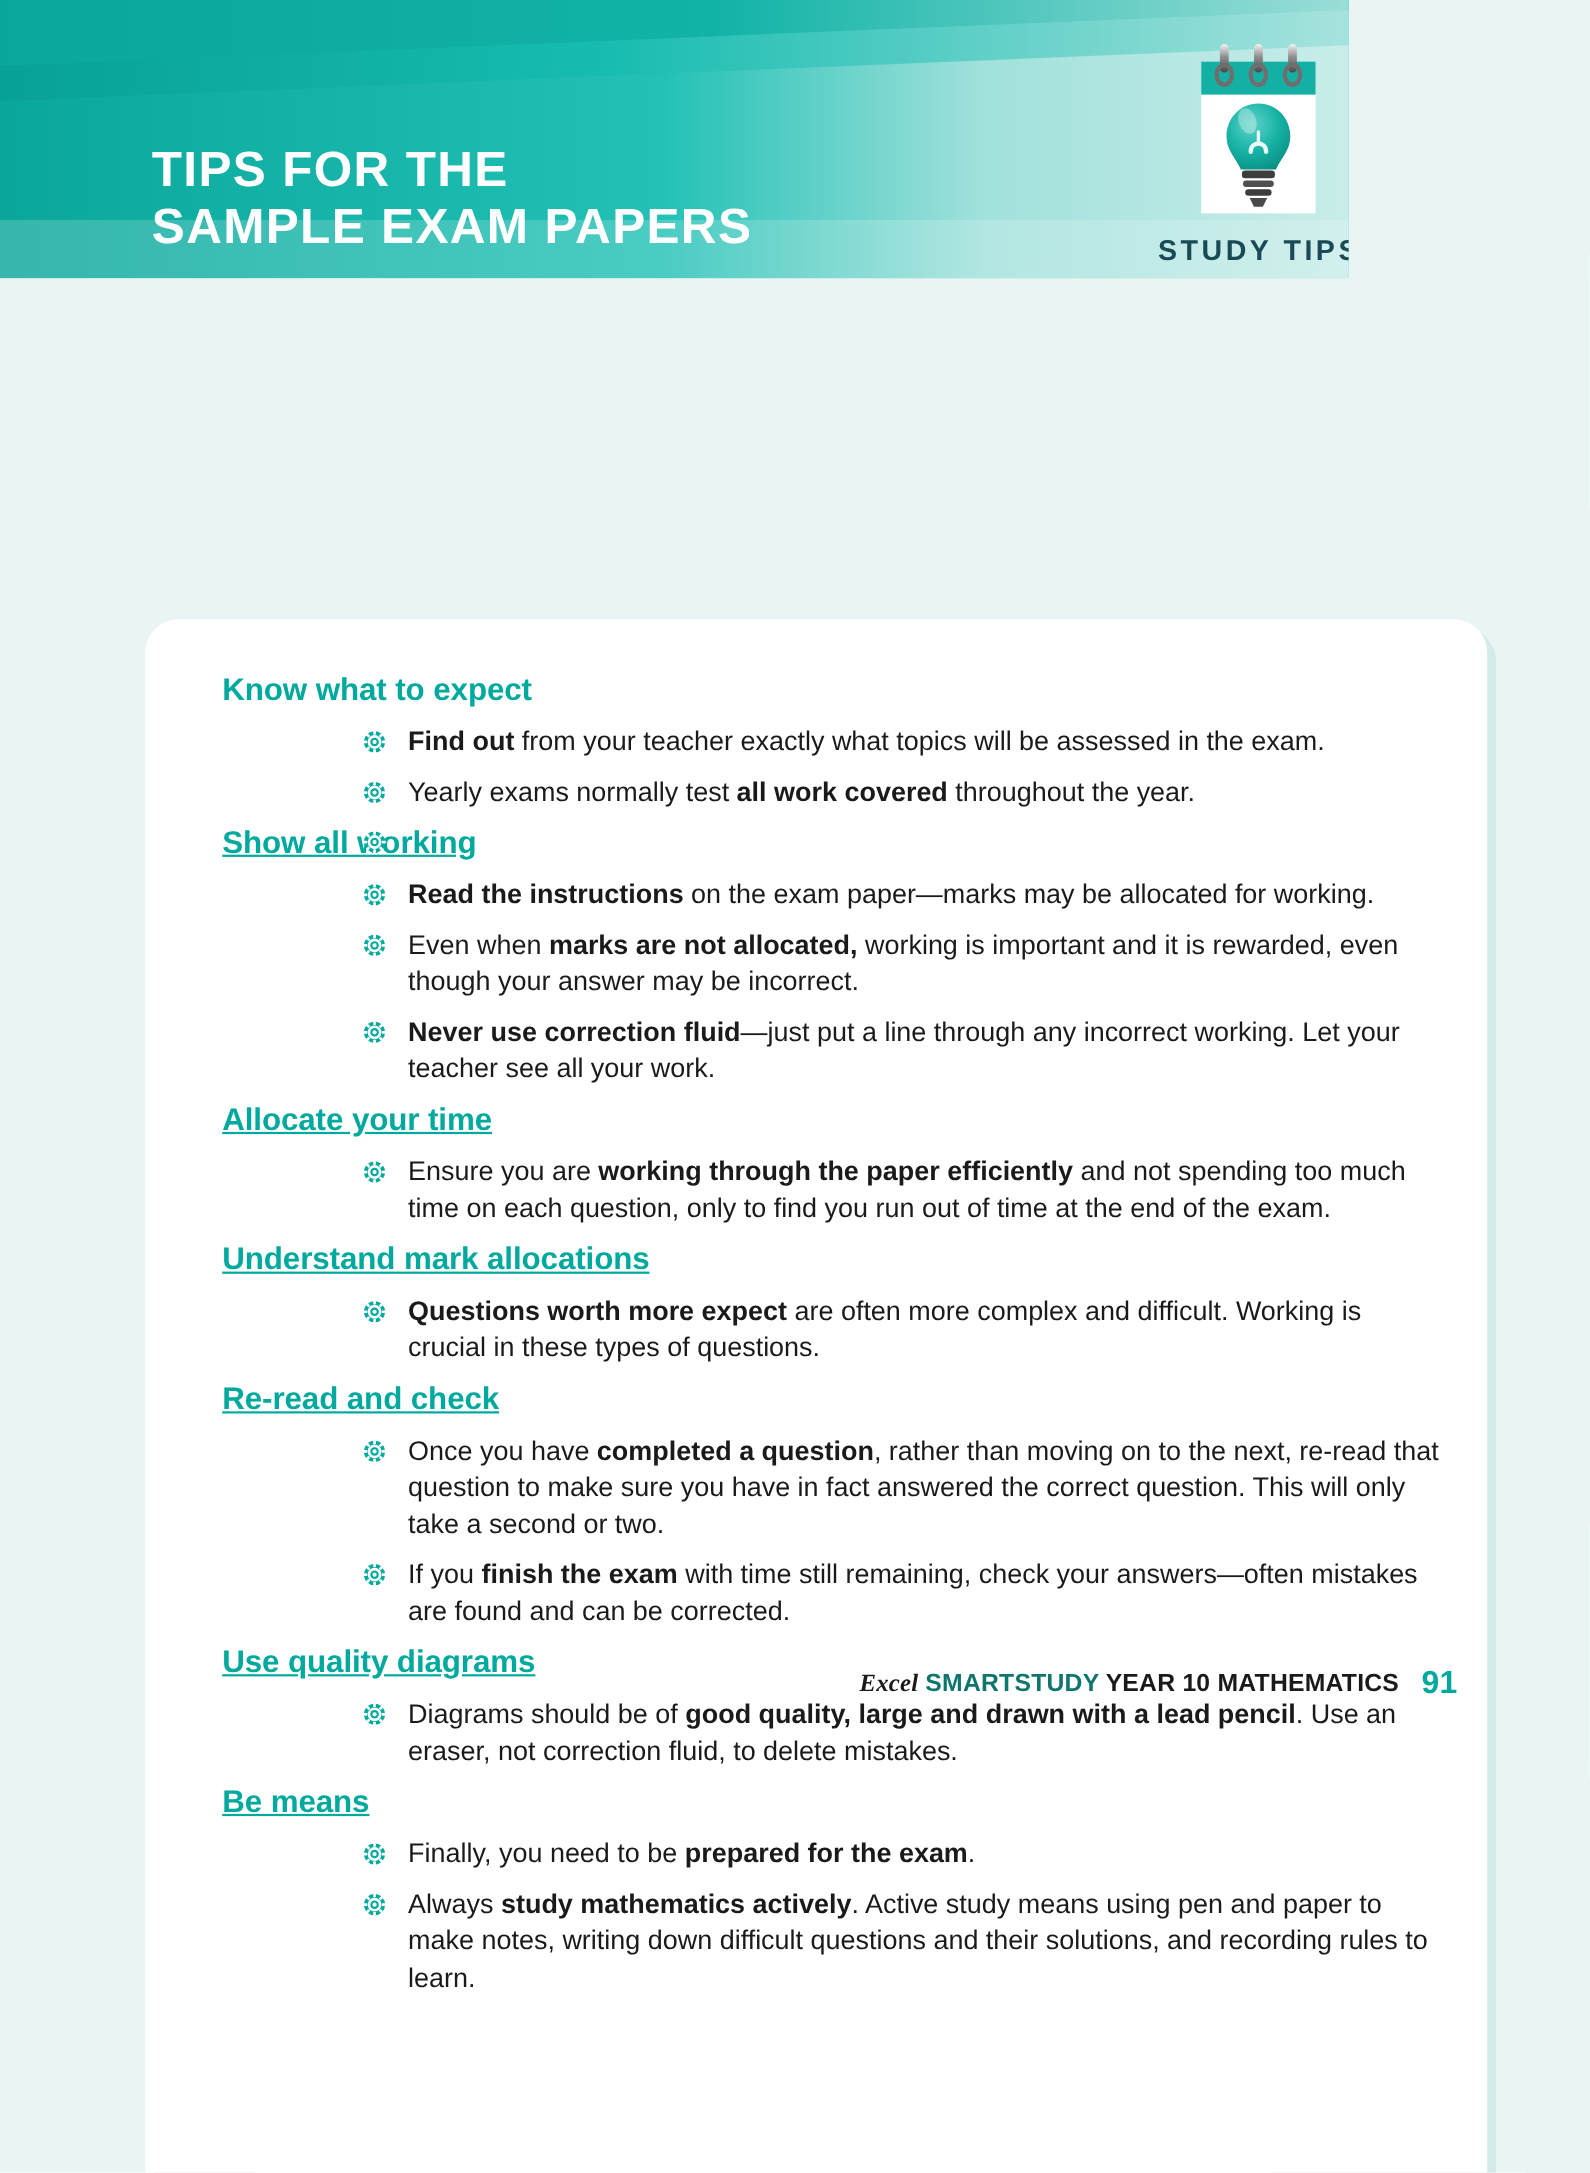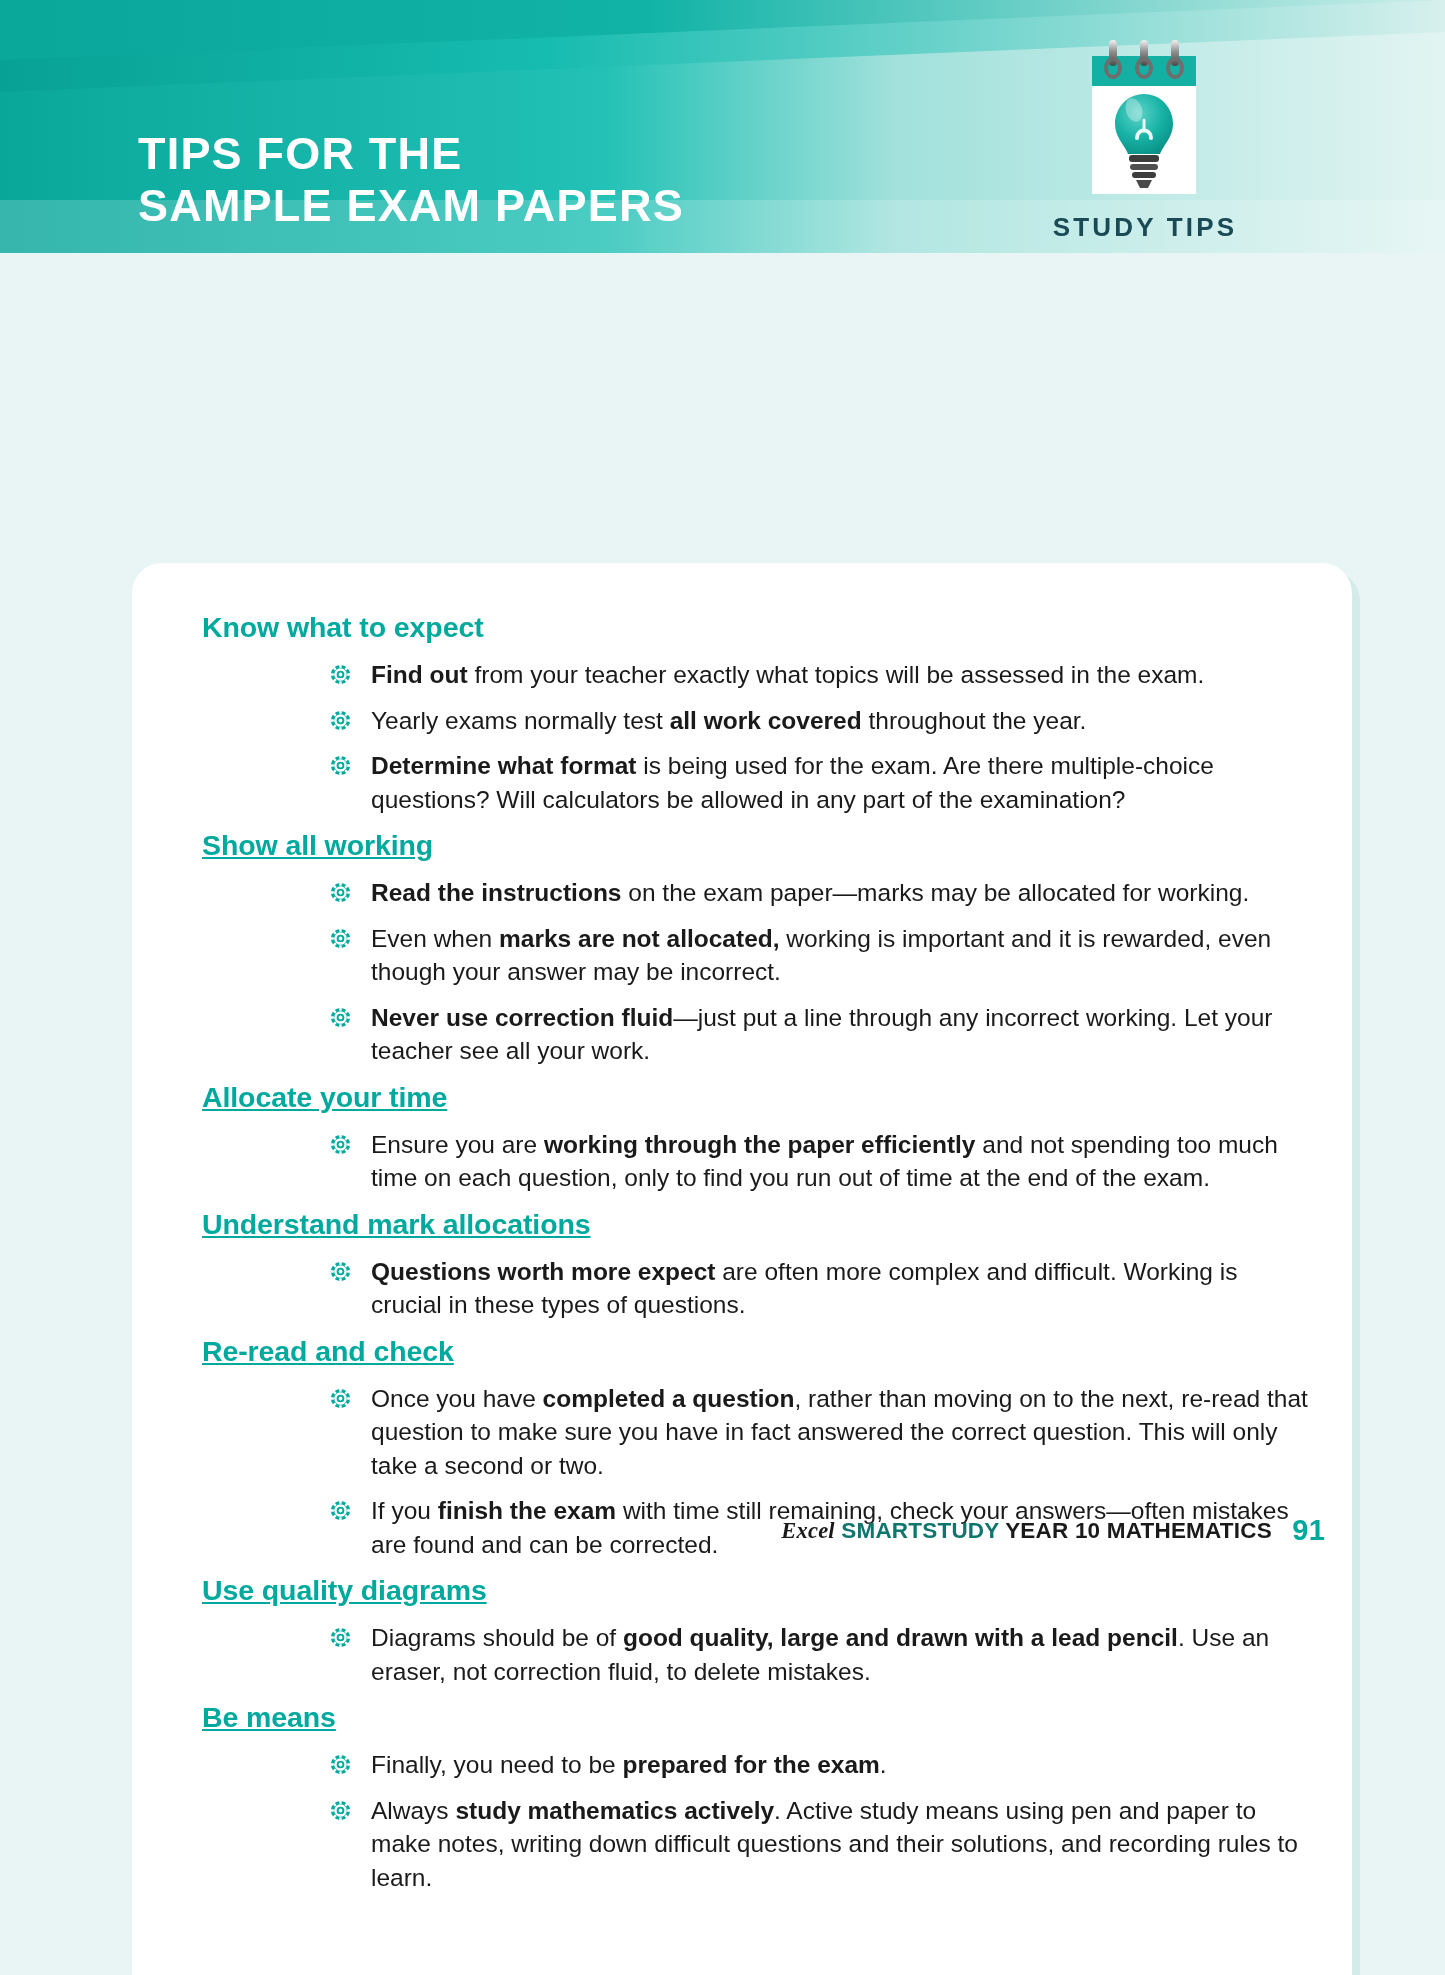--- a/index.html
+++ b/index.html
@@ -12,21 +12,21 @@
   body {
     font-family: "Liberation Sans", sans-serif;
     background: #e8f5f4;
     position: relative;
     overflow: hidden;
   }
 
   
   .header {
     position: relative;
-    width: 1445px;
+    width: 1226px;
     height: 253px;
     overflow: hidden;
     background: #15b2a6;
   }
 
   .header-bg-svg {
     position: absolute;
     top: 0; left: 0;
     width: 1445px;
     height: 253px;
@@ -291,21 +291,21 @@
                   <rect x="0.4" y="10.6" width="4" height="2.8" rx="0.6"></rect>
                   <rect x="19.6" y="10.6" width="4" height="2.8" rx="0.6"></rect>
                   <rect x="10.6" y="0.4" width="2.8" height="4" rx="0.6" transform="rotate(45 12 12)"></rect>
                   <rect x="10.6" y="19.6" width="2.8" height="4" rx="0.6" transform="rotate(45 12 12)"></rect>
                   <rect x="0.4" y="10.6" width="4" height="2.8" rx="0.6" transform="rotate(45 12 12)"></rect>
                   <rect x="19.6" y="10.6" width="4" height="2.8" rx="0.6" transform="rotate(45 12 12)"></rect>
                 </g>
                 <circle cx="12" cy="12" r="7.2" fill="#ffffff"></circle>
                 <circle cx="12" cy="12" r="4.4" fill="#00a99d"></circle>
                 <circle cx="12" cy="12" r="2.2" fill="#ffffff"></circle>
-              </svg><span><b>Determine what format</b> is being used for the exam. Are there multiple-choice questions? Will calculators be allowed in any part of the examination?</span></li>
+              </svg></li>
           </ul>
         </div>
         <div class="section">
           <h2 class="section-heading">Show all working</h2>
           <ul class="bullets">
             <li><svg class="cog-icon" viewBox="0 0 24 24">
                 <circle cx="12" cy="12" r="11" fill="#00a99d"></circle>
                 <g fill="#ffffff">
                   <rect x="10.6" y="0.4" width="2.8" height="4" rx="0.6"></rect>
                   <rect x="10.6" y="19.6" width="2.8" height="4" rx="0.6"></rect>

